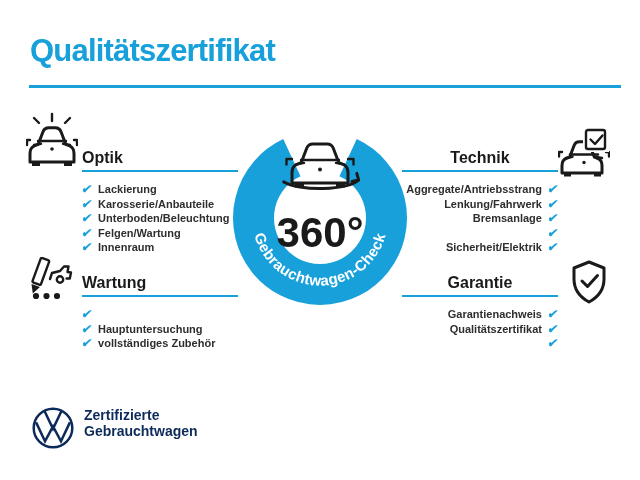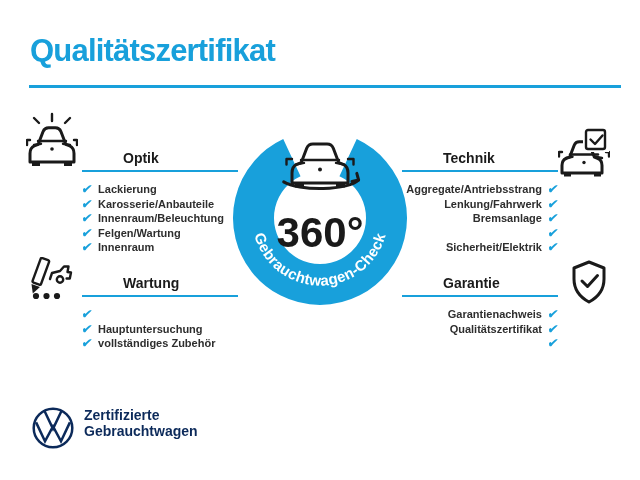--- a/index.html
+++ b/index.html
@@ -24,23 +24,23 @@
     color:var(--accent);
   }
   .title-rule{
     position:absolute;left:29px;top:85px;width:592px;height:3px;
     background:var(--accent);
   }
 
   
   .sec{position:absolute;width:156px;}
   .sec-head{
-    font-size:14px;font-weight:700;color:var(--ink);line-height:18px;margin-left:41px;
-  }
-  .sec.right .sec-head{text-align:left;}
+    font-size:16px;font-weight:700;color:var(--ink);line-height:18px;
+  }
+  .sec.right .sec-head{text-align:center;}
   .sec-rule{margin-top:3px;height:2px;background:var(--accent);}
   .sec-items{margin-top:10px;}
   .item{
     display:flex;align-items:baseline;gap:6px;
     font-size:11px;font-weight:700;color:var(--text);
     line-height:14.6px;white-space:nowrap;
   }
   .sec.right .item{flex-direction:row-reverse;}
   .check{
     color:var(--accent);font-size:12px;font-weight:700;
@@ -138,21 +138,21 @@
         <div class="item">
           <span class="check">✔</span>
           <span class="item-label">Lackierung</span>
         </div>
         <div class="item">
           <span class="check">✔</span>
           <span class="item-label">Karosserie/Anbauteile</span>
         </div>
         <div class="item">
           <span class="check">✔</span>
-          <span class="item-label">Innenraum/Beleuchtung</span>
+          <span class="item-label">Unterboden/Beleuchtung</span>
         </div>
         <div class="item">
           <span class="check">✔</span>
           <span class="item-label">Felgen/Wartung</span>
         </div>
         <div class="item">
           <span class="check">✔</span>
           <span class="item-label">Innenraum</span>
         </div>
       </div>

